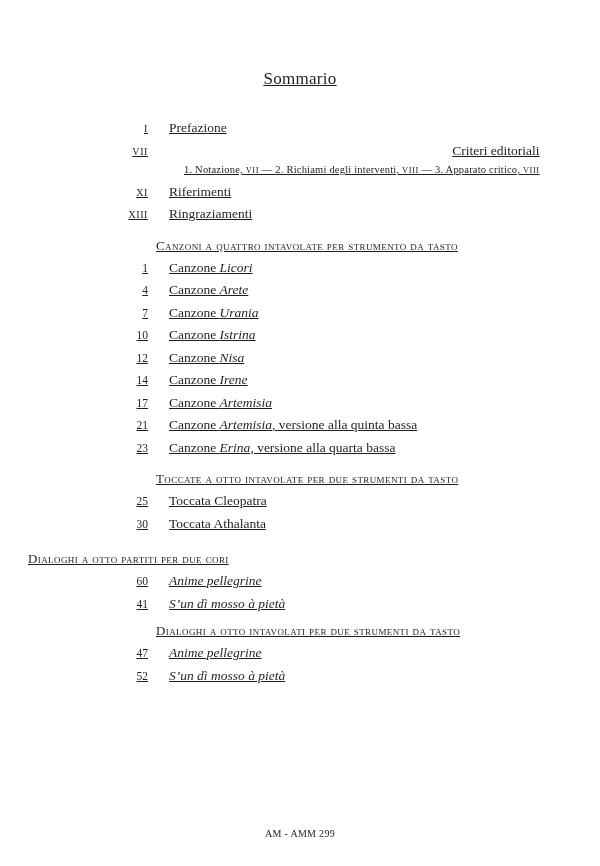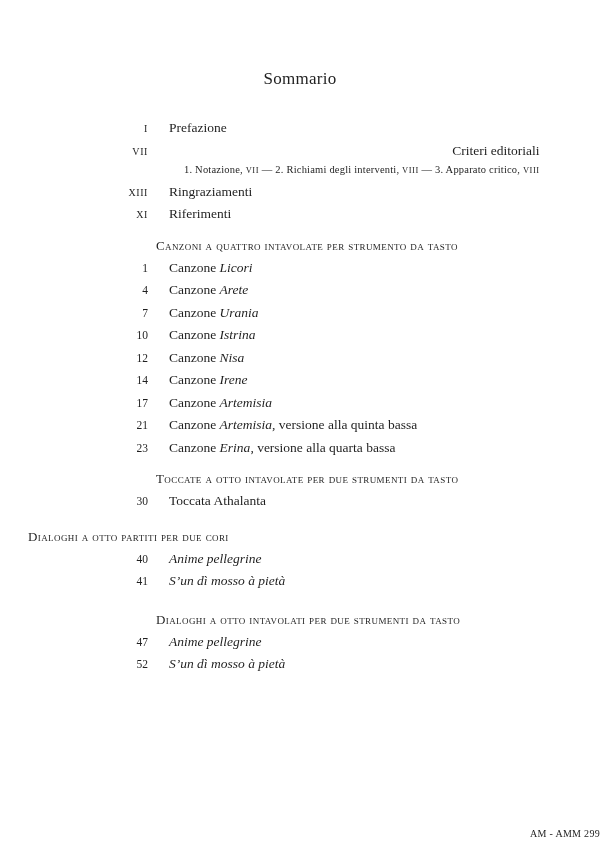--- a/index.html
+++ b/index.html
@@ -3,21 +3,21 @@
 <meta charset="utf-8">
 <style>
   html,body { margin:0; padding:0; }
   body {
     width:600px; height:866px;
     background:#ffffff;
     font-family:"Liberation Serif", serif;
     color:#1f1f1f;
     -webkit-font-smoothing:antialiased;
   }
-  .page { position:relative; width:600px; height:866px; background:#ffffff; overflow:hidden; }
+  .page { position:relative; width:600px; height:866px; background:#ffffff; overflow:hidden;text-decoration:underline; }
 
   .title {
     font-size:17px; font-weight:400; line-height:1;
     margin:70px 0 0 0; text-align:center; letter-spacing:0.3px;
   }
 
   .toc { margin-top:34px; }
 
   .row { display:flex; align-items:baseline; margin-bottom:9px; }
   .num {
@@ -34,25 +34,25 @@
   }
   .sub .sc { font-size:8.5px; letter-spacing:0.5px; }
 
   .heading {
     font-variant:small-caps;
     font-size:13px; line-height:1;
     margin:18px 0 9px 156px;
     letter-spacing:0.4px;
   }
   .heading.s2 { margin-top:22px;margin-left:28px; }
-  .heading.s3 { margin-top:25px; }
+  .heading.s3 { margin-top:14px; }
 
   .footer {
     position:absolute; left:0; right:0; top:828px;
-    text-align:right; font-size:10px; line-height:1.2; letter-spacing:0.3px;
+    text-align:center; font-size:10px; line-height:1.2; letter-spacing:0.3px;
   }
 </style>
 </head>
 <body>
 
 <div class="page">
   <h1 class="title">Sommario</h1>
   <div class="toc" id="toc">
       <div class="row">
         <div class="num roman">I</div>
@@ -61,29 +61,29 @@
         </div>
       </div>
       <div class="row">
         <div class="num roman">VII</div>
         <div class="text">
           <div class="t"><span class="rm">Criteri editoriali</span></div>
           <div class="sub"><span class="rm">1. Notazione, </span><span class="sc">VII</span><span class="rm"> — 2. Richiami degli interventi, </span><span class="sc">VIII</span><span class="rm"> — 3. Apparato critico, </span><span class="sc">VIII</span></div>
         </div>
       </div>
       <div class="row">
+        <div class="num roman">XI</div>
+        <div class="text">
+          <div class="t"><span class="rm">Riferimenti</span></div>
+        </div>
+      </div>
+      <div class="row">
         <div class="num roman">XIII</div>
         <div class="text">
           <div class="t"><span class="rm">Ringraziamenti</span></div>
-        </div>
-      </div>
-      <div class="row">
-        <div class="num roman">XI</div>
-        <div class="text">
-          <div class="t"><span class="rm">Riferimenti</span></div>
         </div>
       </div>
       <div class="heading s0">Canzoni a quattro intavolate per strumento da tasto</div>
       <div class="row">
         <div class="num">1</div>
         <div class="text">
           <div class="t"><span class="rm">Canzone </span><span class="it">Licori</span></div>
         </div>
       </div>
       <div class="row">
@@ -129,28 +129,34 @@
         </div>
       </div>
       <div class="row">
         <div class="num">23</div>
         <div class="text">
           <div class="t"><span class="rm">Canzone </span><span class="it">Erina</span><span class="rm">, versione alla quarta bassa</span></div>
         </div>
       </div>
       <div class="heading s1">Toccate a otto intavolate per due strumenti da tasto</div>
       <div class="row">
+        <div class="num">25</div>
+        <div class="text">
+          <div class="t"><span class="rm">Toccata Cleopatra</span></div>
+        </div>
+      </div>
+      <div class="row">
         <div class="num">30</div>
         <div class="text">
           <div class="t"><span class="rm">Toccata Athalanta</span></div>
         </div>
       </div>
       <div class="heading s2">Dialoghi a otto partiti per due cori</div>
       <div class="row">
-        <div class="num">40</div>
+        <div class="num">60</div>
         <div class="text">
           <div class="t"><span class="it">Anime pellegrine</span></div>
         </div>
       </div>
       <div class="row">
         <div class="num">41</div>
         <div class="text">
           <div class="t"><span class="it">S’un dì mosso à pietà</span></div>
         </div>
       </div>

